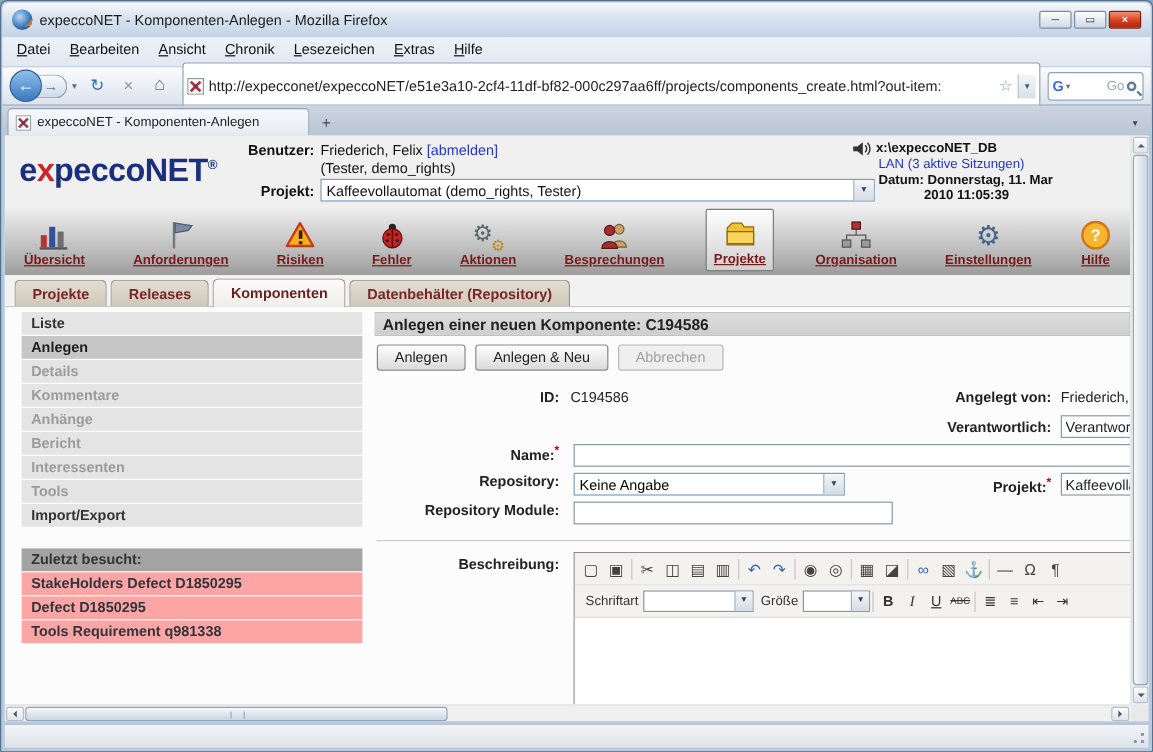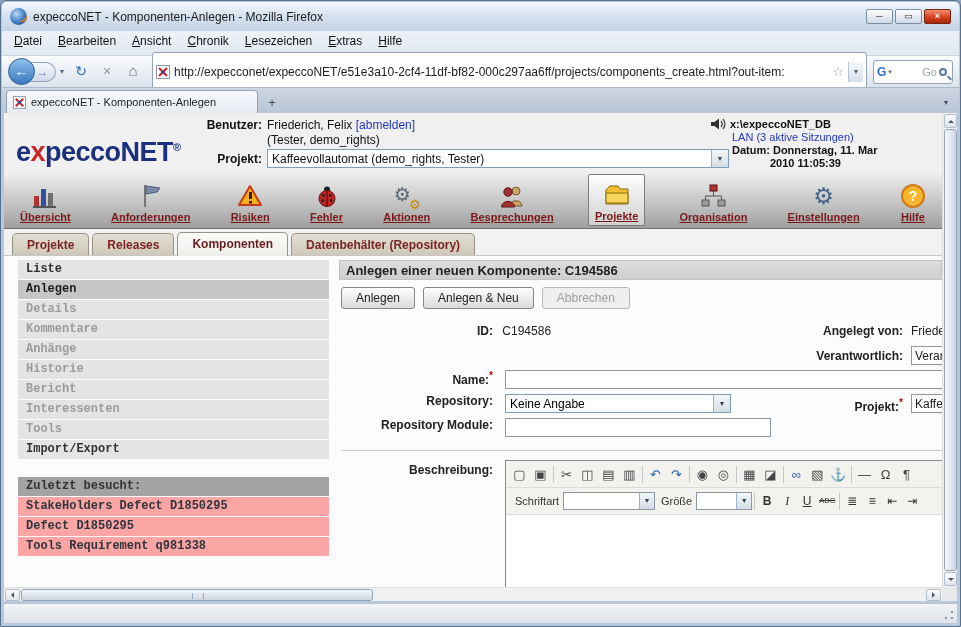--- a/index.html
+++ b/index.html
@@ -59,21 +59,21 @@
   .newtab { width:22px; height:20px; margin-left:3px; text-align:center; line-height:18px; font-size:13px; color:#445;
     border:1px solid transparent; border-radius:3px; }
   .alltabs { margin-left:auto; width:18px; height:20px; text-align:center; line-height:20px; font-size:8px; color:#445; }
 
   
   .viewport { position:absolute; top:112px; left:3px; right:3px; bottom:25px; background:#fff; overflow:hidden; }
   .page { position:absolute; top:0; left:0; right:15px; bottom:14px; overflow:hidden; background:#f4f4f4; }
 
   
   .page-header { position:relative; height:59px; background:#f0f0f0; }
-  .logo { position:absolute; left:12px; top:14px; font-size:27px; font-weight:bold; letter-spacing:-0.5px; color:#1b2f7c;margin-top:10px; }
+  .logo { position:absolute; left:12px; top:14px; font-size:27px; font-weight:bold; letter-spacing:-0.5px; color:#1b2f7c; }
   .logo .lx { color:#cb2727; } .logo sup { font-size:11px; }
   .user-block { position:absolute; left:196px; top:5px; font-size:12px; color:#111; }
   .u-row { display:flex; margin-bottom:1px; align-items:center; }
   .u-label { width:62px; text-align:right; font-weight:bold; margin-right:5px; white-space:nowrap; }
   .link-blue { color:#2336c4; }
   .hselect { width:462px; height:19px; border:1px solid #7f9db9; background:#fff; display:flex; align-items:center; }
   .hselect .val { flex:1; padding:0 4px; font-size:12px; white-space:nowrap; overflow:hidden; }
   .sel-btn { width:17px; height:17px; background:linear-gradient(#f4f6f8,#d4dce5); border-left:1px solid #9fb0c4;
     font-size:7px; color:#345; text-align:center; line-height:17px; flex:none; }
   .net-block { position:absolute; left:706px; top:4px; font-size:11px; color:#111; line-height:13px; }
@@ -96,21 +96,21 @@
 
   
   .subtab-bar { height:27px; background:#f2f2f2; display:flex; gap:3px; align-items:flex-end; padding:0 0 0 8px;
     border-bottom:1px solid #c6c6c6; }
   .subtab { padding:4px 14px 3px; font-size:12px; font-weight:bold; color:#7a2525; background:linear-gradient(#e3ded3,#cfc8ba);
     border:1px solid #9a9488; border-bottom:none; border-radius:5px 5px 0 0; white-space:nowrap; }
   .subtab.active { background:linear-gradient(#fbfbfa,#efeeea); margin-bottom:-1px; padding-bottom:5px; color:#681f1f; }
 
   
   .content { position:relative; height:333px; background:#fcfcfc; display:flex; padding:4px 0 0 14px; gap:10px; overflow:hidden; }
-  .sidebar { width:311px; flex:none;font-family:Liberation Mono, monospace; }
+  .sidebar { width:284px; flex:none; }
   .side-item { height:19px; line-height:19px; margin-bottom:1px; background:#e4e4e4; font-size:12px; font-weight:bold;
     color:#333; padding-left:8px; }
   .side-item.selected { background:#c6c6c6; color:#1c1c1c; }
   .side-item.disabled { color:#9b9b9b; }
   .recent-gap { height:17px; }
   .recent-header { height:19px; line-height:19px; margin-bottom:1px; background:#a3a3a3; font-size:12px; font-weight:bold;
     color:#333; padding-left:8px; }
   .recent-item { height:19px; line-height:19px; margin-bottom:1px; background:#fca5a5; font-size:12px; font-weight:bold;
     color:#30343c; padding-left:8px; white-space:nowrap; overflow:hidden; }
 
@@ -383,21 +383,20 @@
         <div class="subtab">Datenbehälter (Repository)</div>
       </div>
 
       <div class="content">
         <div class="sidebar">
           <div class="side-item">Liste</div>
           <div class="side-item selected">Anlegen</div>
           <div class="side-item disabled">Details</div>
           <div class="side-item disabled">Kommentare</div>
           <div class="side-item disabled">Anhänge</div>
-          <div class="side-item disabled">Historie</div>
           <div class="side-item disabled">Bericht</div>
           <div class="side-item disabled">Interessenten</div>
           <div class="side-item disabled">Tools</div>
           <div class="side-item">Import/Export</div>
           <div class="recent-gap"></div>
           <div class="recent-header">Zuletzt besucht:</div>
           <div class="recent-item">StakeHolders Defect D1850295</div>
           <div class="recent-item">Defect D1850295</div>
           <div class="recent-item">Tools Requirement q981338</div>
         </div>

